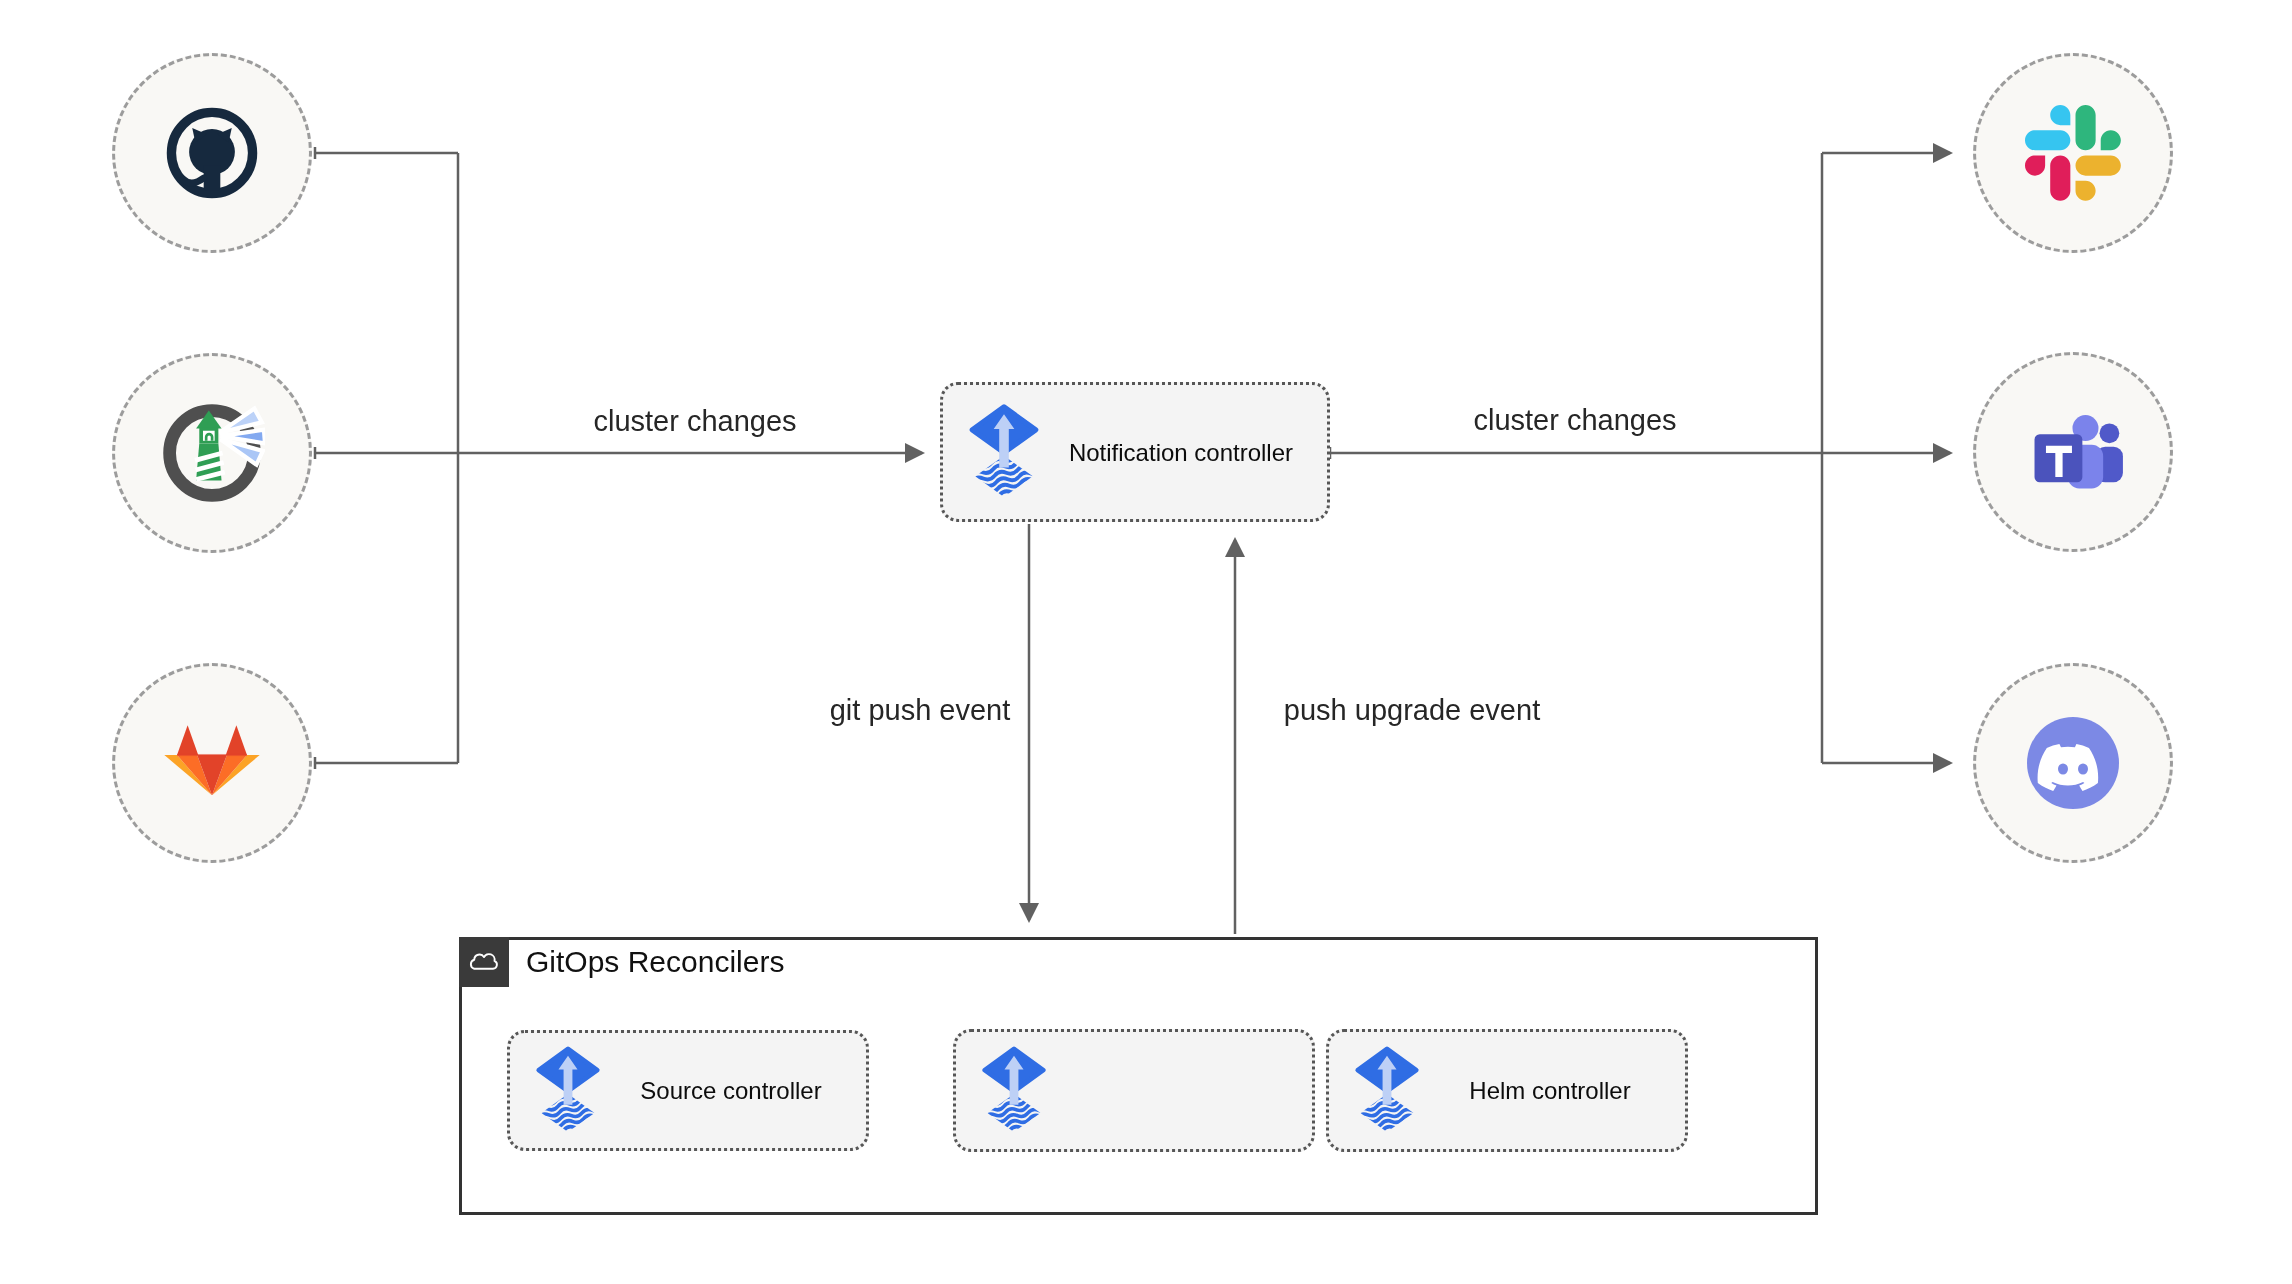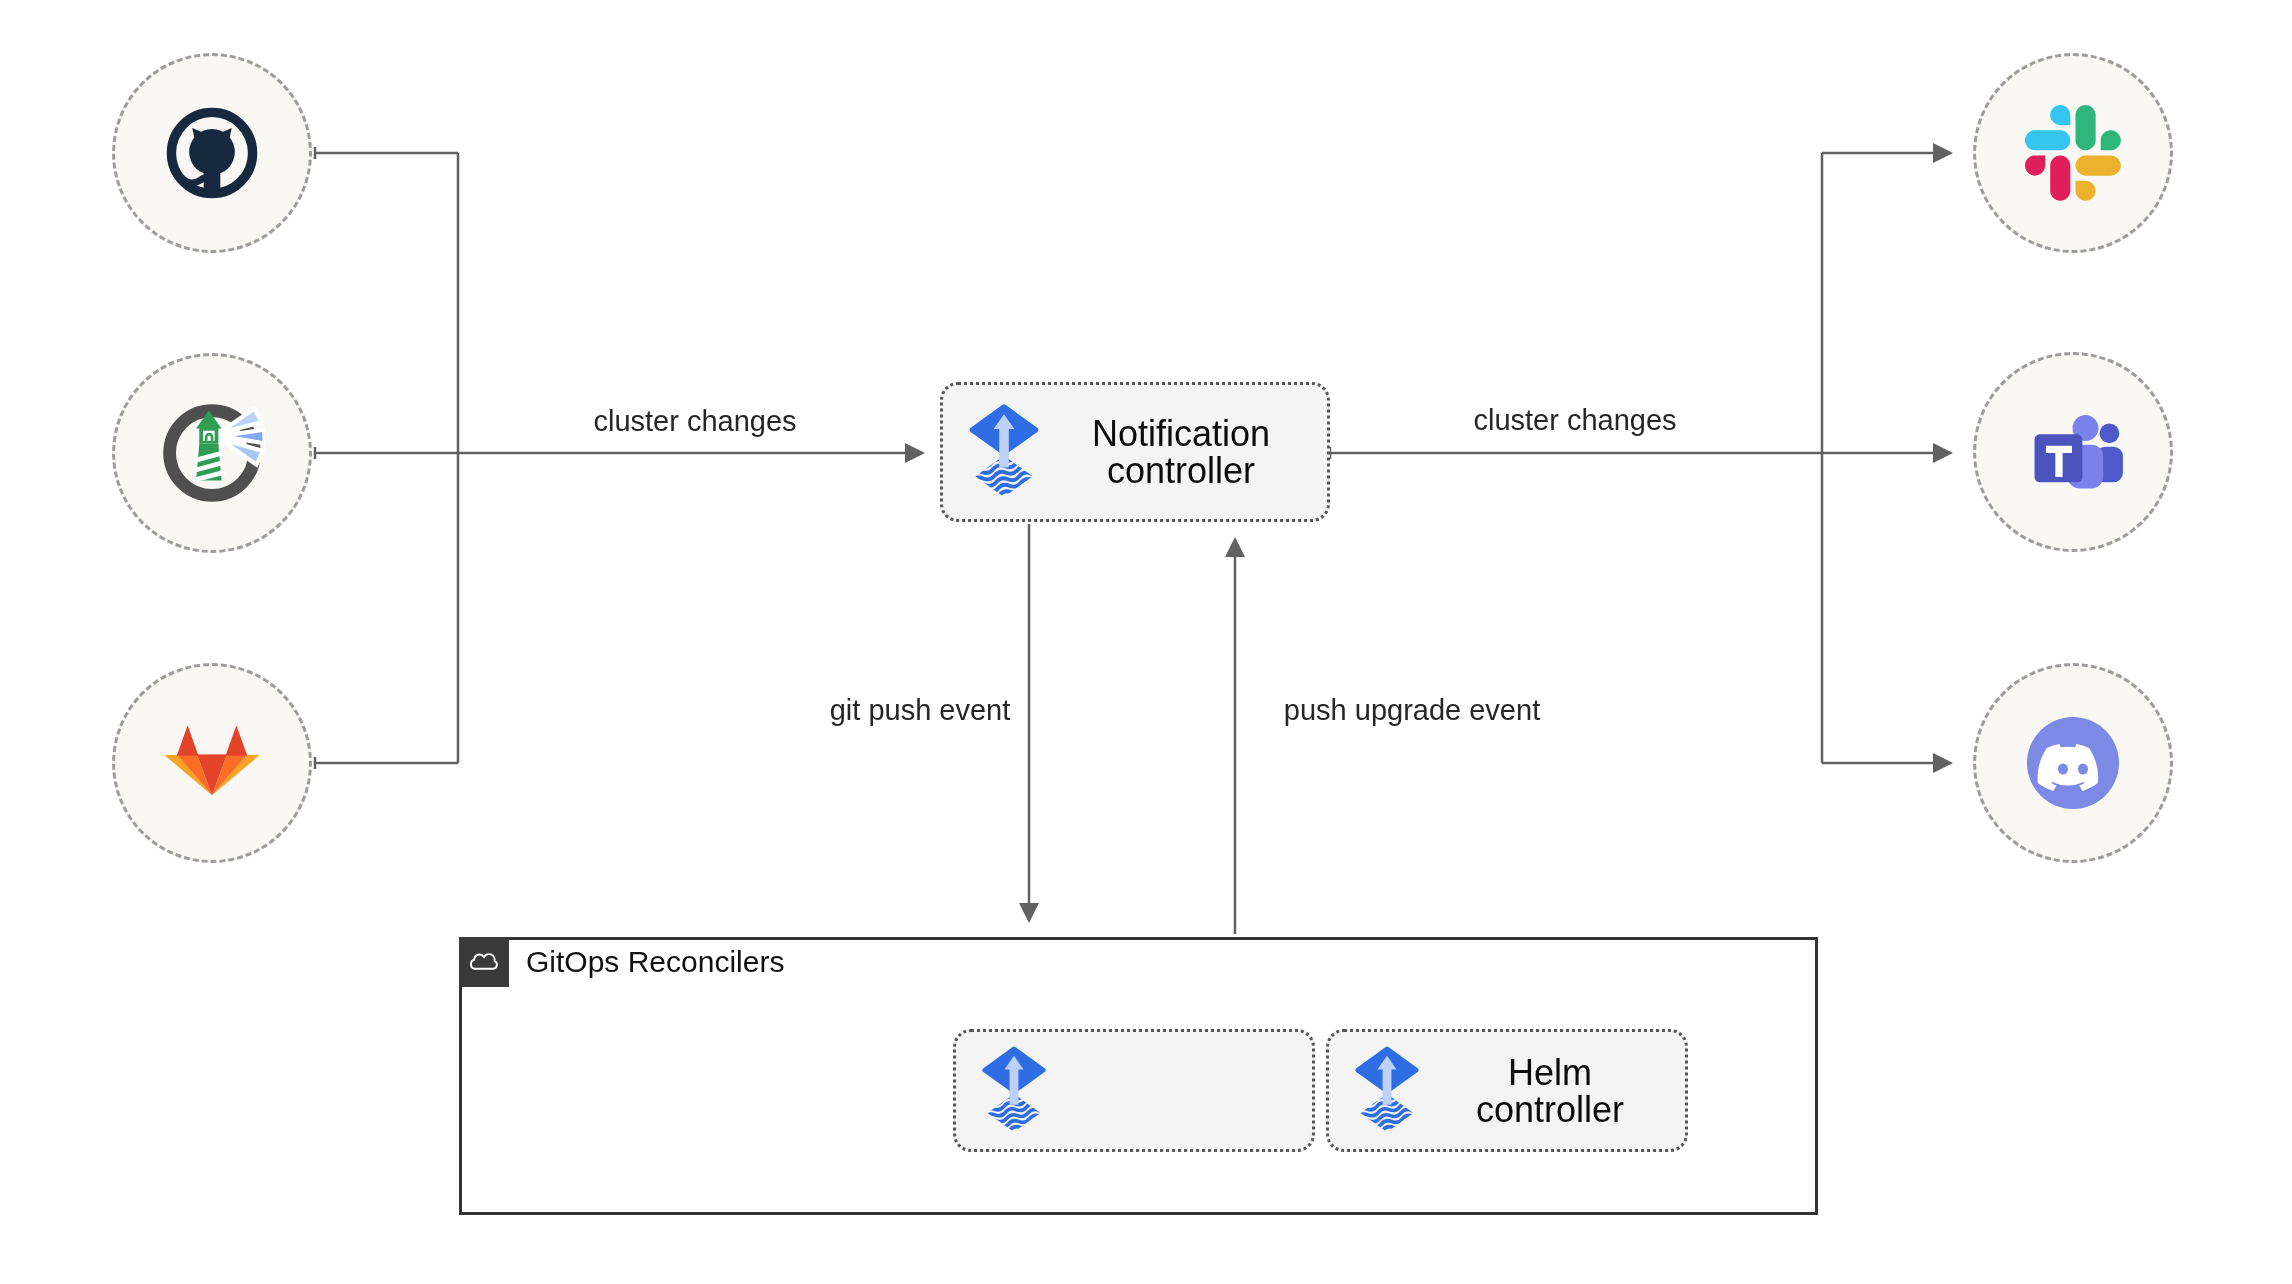--- a/index.html
+++ b/index.html
@@ -12,21 +12,21 @@
     position:absolute;width:200px;height:200px;border-radius:50%;
     border:3px dashed #9c9c9c;background:#f9f8f5;box-sizing:border-box;
     display:flex;align-items:center;justify-content:center;
   }
   .ctrl-box{
     position:absolute;background:#f4f4f4;border:3px dotted #565656;border-radius:18px;
     box-sizing:border-box;display:flex;align-items:center;padding:0 16px 0 24px;
   }
   .ctrl-box .flux{flex:0 0 auto;margin-right:10px;}
   .ctrl-label{
-    flex:1;text-align:center;font-size:36px;line-height:37px;color:#0c0c0c;
+    flex:1;text-align:center;font-size:24px;line-height:37px;color:#0c0c0c;
   }
   .gitops-box{
     position:absolute;left:459px;top:937px;width:1359px;height:278px;
     border:3px solid #333333;background:#ffffff;box-sizing:border-box;
   }
   .gitops-tab{
     position:absolute;left:-3px;top:-3px;width:50px;height:50px;background:#3a3a3a;
     display:flex;align-items:center;justify-content:center;
   }
   .gitops-title{
@@ -202,20 +202,26 @@
 
   <div class="gitops-box">
     <div class="gitops-tab">
       <svg width="36" height="30">
           <use href="#sym-cloud"></use>
         </svg>
     </div>
     <div class="gitops-title">GitOps Reconcilers</div>
   </div>
 
+  <div class="ctrl-box" style="left:507px;top:1030px;width:362px;height:121px">
+    <svg class="flux" width="68" height="89">
+        <use href="#sym-flux"></use>
+      </svg>
+    <div class="ctrl-label">Source controller</div>
+  </div>
   <div class="ctrl-box" style="left:953px;top:1029px;width:362px;height:123px">
     <svg class="flux" width="68" height="89">
         <use href="#sym-flux"></use>
       </svg>
   </div>
   <div class="ctrl-box" style="left:1326px;top:1029px;width:362px;height:123px">
     <svg class="flux" width="68" height="89">
         <use href="#sym-flux"></use>
       </svg>
     <div class="ctrl-label">Helm controller</div>

